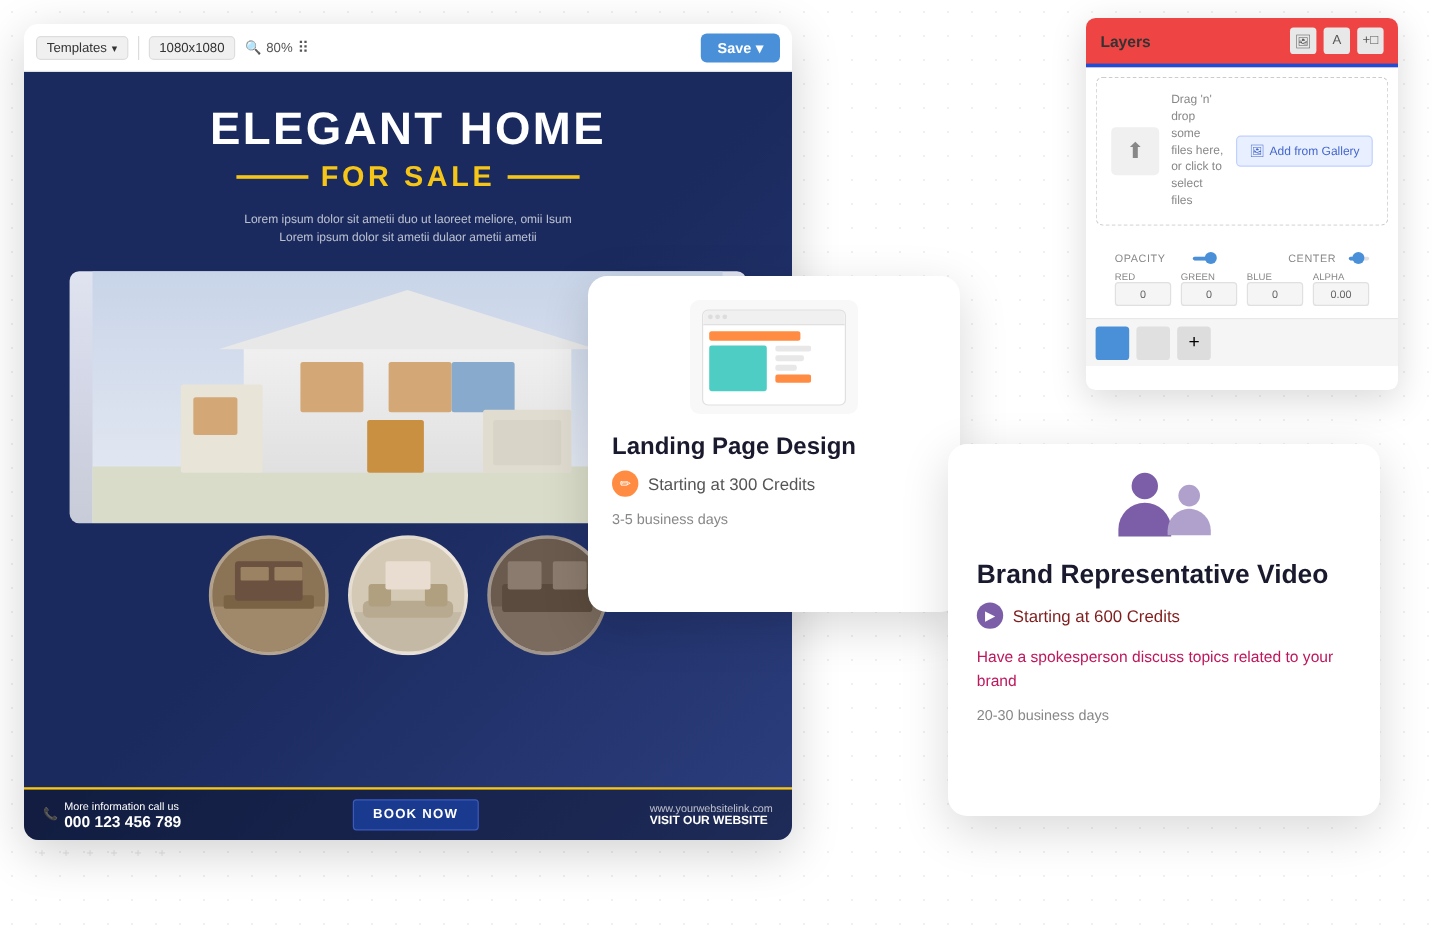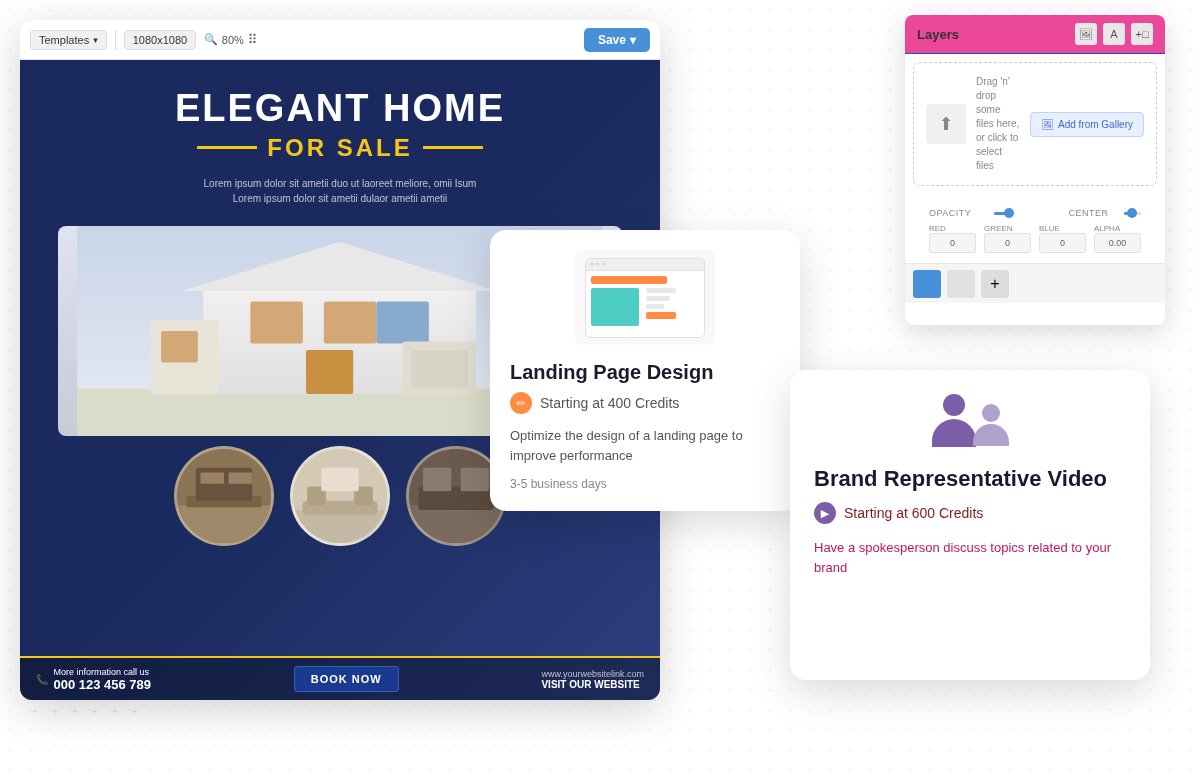--- a/index.html
+++ b/index.html
@@ -257,26 +257,26 @@
       width: 260px;
       height: 310px;
       background: #ffffff;
       border-radius: 8px;
       box-shadow: 0 8px 30px rgba(0,0,0,0.15);
       z-index: 3;
       overflow: hidden;
     }
 
     .layers-header {
-      background: #ec4899;
+      background: #ef4444;
       padding: 8px 12px;
       display: flex;
       align-items: center;
       justify-content: space-between;
-      border-bottom: 1px solid #1d4ed8;
+      border-bottom: 3px solid #1d4ed8;
     }
 
     .layers-title {
       font-size: 13px;
       font-weight: 600;
       color: #333;
     }
 
     .layers-icons {
       display: flex;
@@ -898,21 +898,21 @@
   </div>
 
   <div class="layers-controls">
     <div class="control-row">
       <span class="control-label">OPACITY</span>
       <div class="control-slider">
         <div class="slider-fill" style="width:85%;"></div>
         <div class="slider-thumb" style="left:85%;"></div>
       </div>
       <span class="control-value"></span>
-      <span class="control-label" style="width:45px;text-align:left;margin-left:12px;">CENTER</span>
+      <span class="control-label" style="width:45px;text-align:right;margin-left:12px;">CENTER</span>
       <div class="control-slider" style="width:50px;">
         <div class="slider-fill" style="width:50%;"></div>
         <div class="slider-thumb" style="left:50%;"></div>
       </div>
     </div>
 
     <div class="color-row">
       <div class="color-input">
         <div class="color-label">RED</div>
         <div class="color-field">0</div>
@@ -959,24 +959,23 @@
           </div>
         </div>
       </div>
     </div>
   </div>
 
   <div class="card-title">Landing Page Design</div>
 
   <div class="card-credits">
     <div class="credits-icon">✏</div>
-    <span class="credits-text">Starting at 400 Credits</span>
+    <span class="credits-text">Starting at 300 Credits</span>
   </div>
 
-  <div class="card-description">Optimize the design of a landing page to improve performance</div>
 
   <div class="card-days">3-5 business days</div>
 </div>
 
 <div class="brand-card">
   <div class="brand-icon-area">
     <div class="people-icon">
       <div class="person-main">
         <div class="person-head"></div>
         <div class="person-body"></div>
@@ -990,13 +989,14 @@
 
   <div class="brand-title">Brand Representative Video</div>
 
   <div class="brand-credits">
     <div class="brand-credits-icon">▶</div>
     <span class="brand-credits-text">Starting at 600 Credits</span>
   </div>
 
   <div class="brand-description">Have a spokesperson discuss topics related to your brand</div>
 
+  <div class="brand-days">20-30 business days</div>
 </div>
 
 </body></html>

